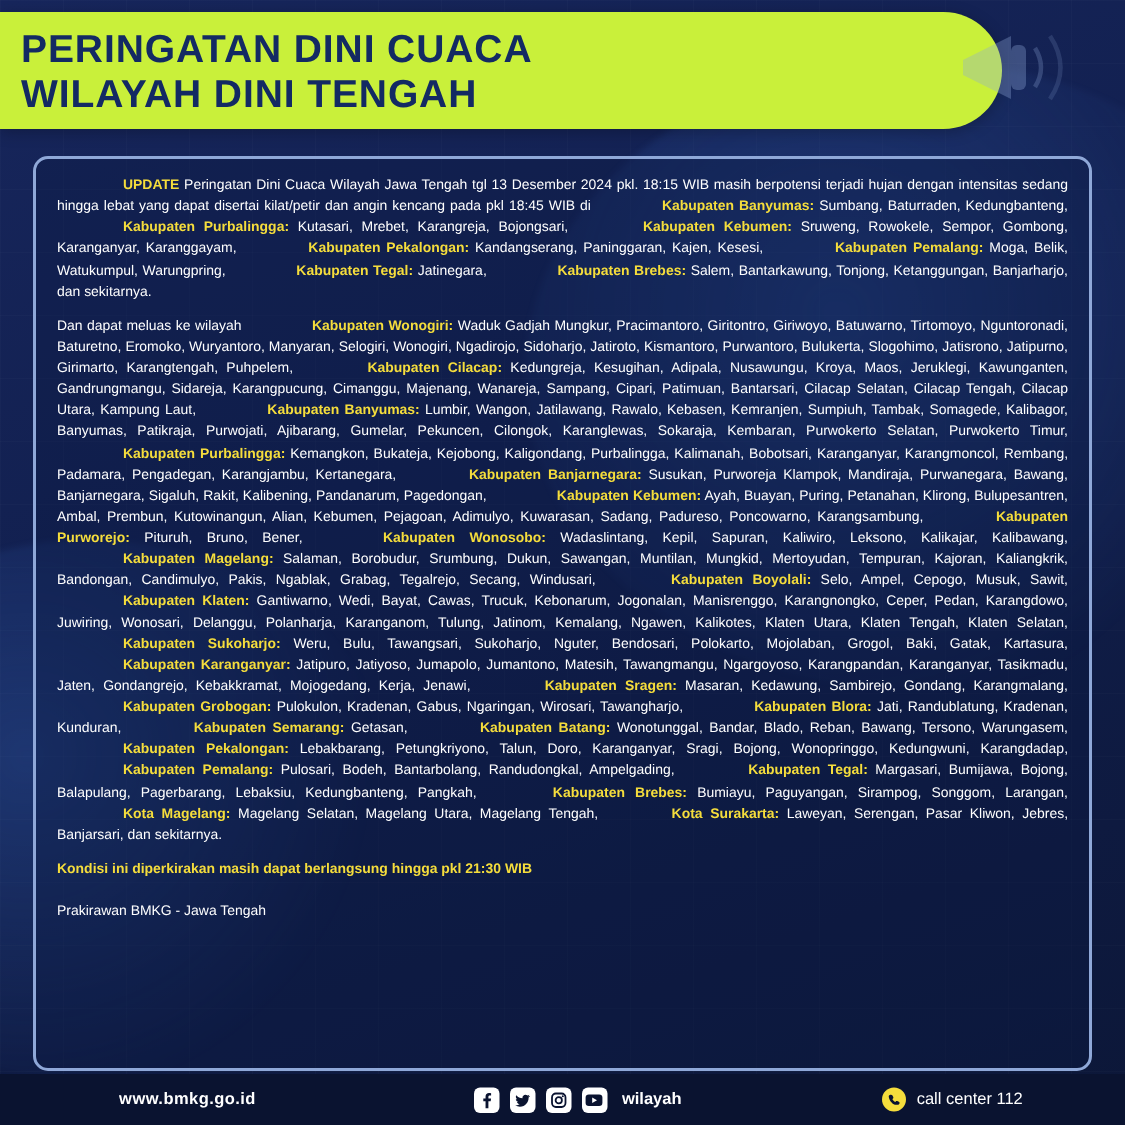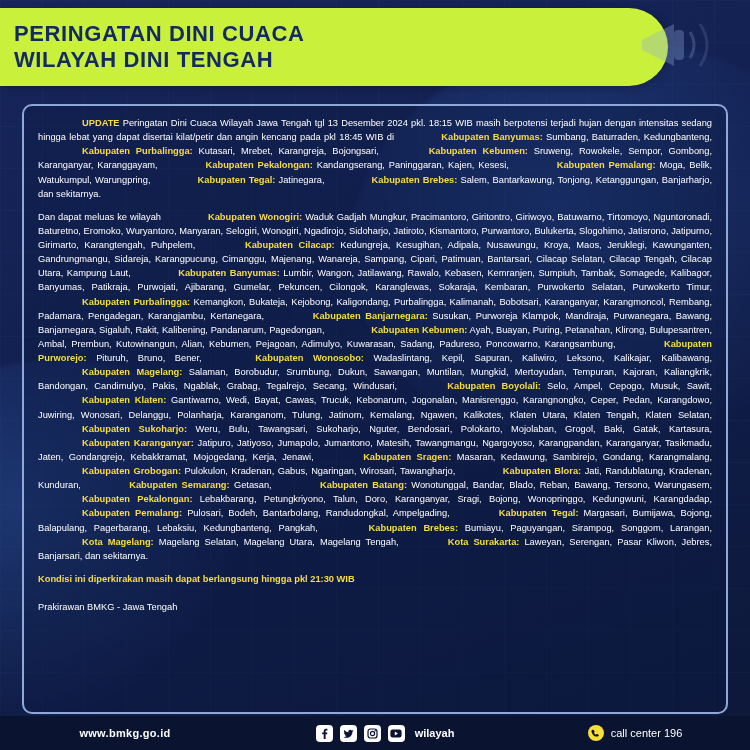--- a/index.html
+++ b/index.html
@@ -67,21 +67,21 @@
     margin-top: 3px;
     font-size: 12px; font-weight: bold; letter-spacing: 1px;
     color: #12306b;
   }
   .title-block {
     position: relative;
     z-index: 3;
     margin-left: 14px;
   }
   .title-line {
-    font-size: 22px;
+    font-size: 26px;
     font-weight: bold;
     letter-spacing: 0.6px;
     color: #132a63;
     line-height: 1.16;
   }
   .megaphone {
     position: absolute;
     right: 30px; top: 10px;
     z-index: 2;
     opacity: 0.45;
@@ -213,16 +213,16 @@
           </svg>
       </span>
       <span class="handle">wilayah</span>
     </div>
     <div class="footer-right">
       <span class="phone-ico">
         <svg width="9" height="9" viewBox="0 0 9 9">
             <path d="M2 .8c.4 0 .8.2 1 .6l.5 1c.2.3.1.7-.1.9l-.5.4c.4.9 1.1 1.6 2 2l.4-.5c.2-.3.6-.3.9-.2l1 .5c.4.2.6.6.5 1-.1.6-.7 1.1-1.4 1C3.7 8.1.9 5.3.5 2.2.4 1.5.9.9 1.5.8z" fill="#0a1330"></path>
           </svg>
       </span>
-      <span>call center 196</span>
+      <span>call center 112</span>
     </div>
   </div>
 </div>
 
 </body></html>

